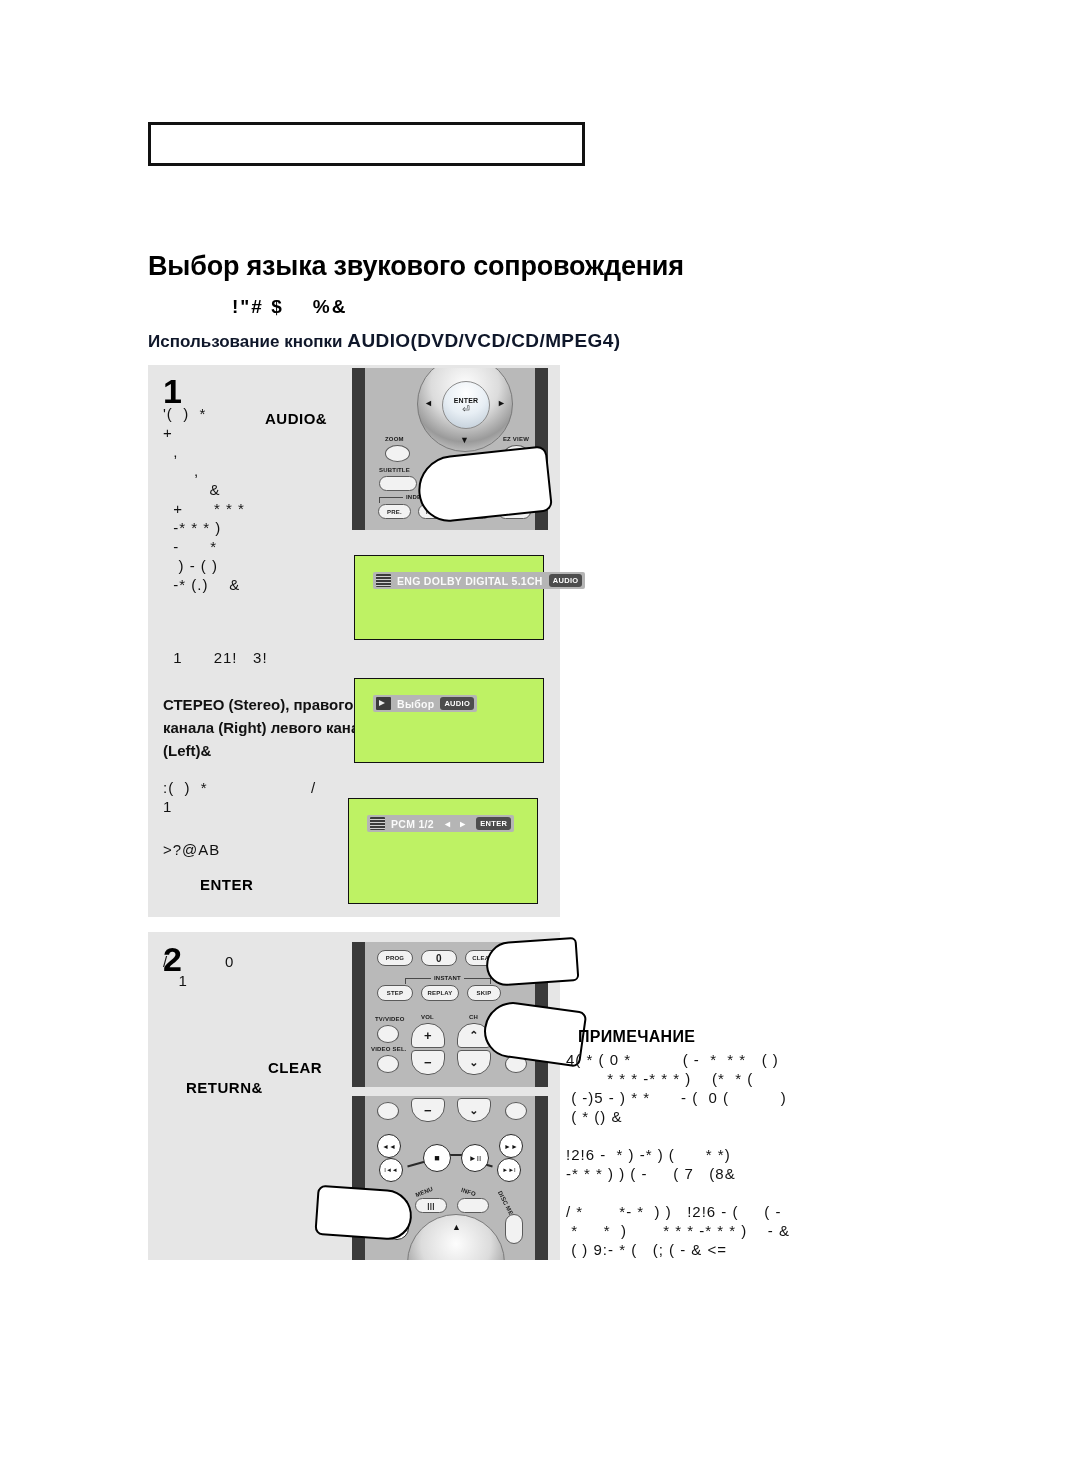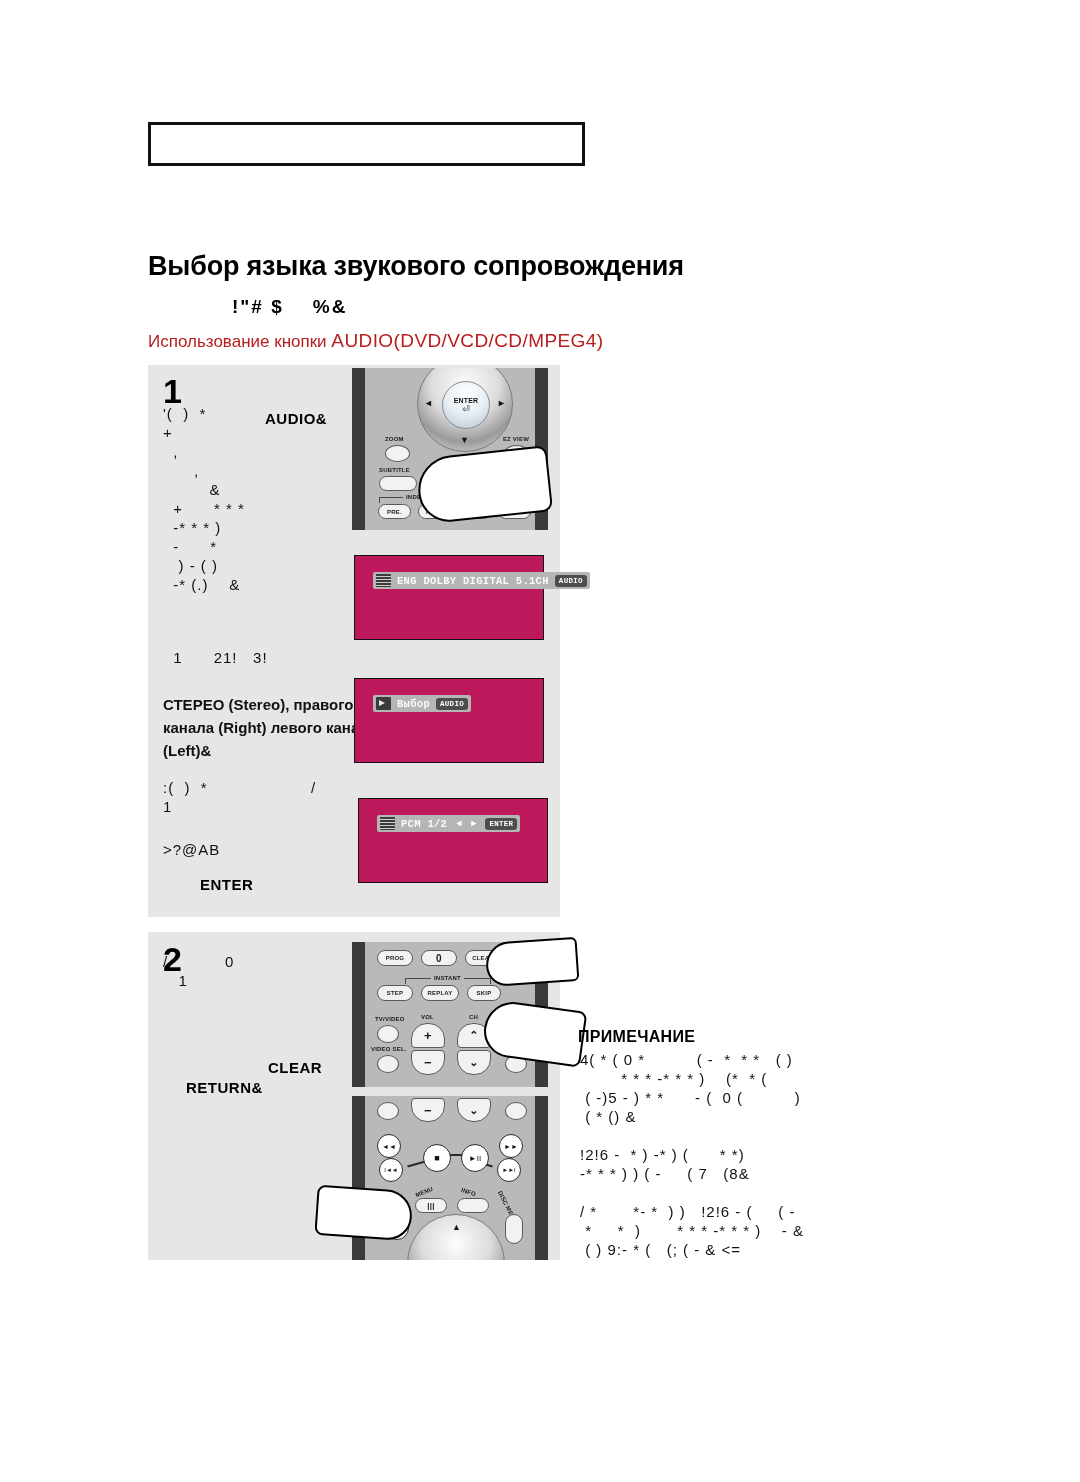--- a/index.html
+++ b/index.html
@@ -53,22 +53,22 @@
     color: #000;
     white-space: pre;
   }
 
   
   .section-heading {
     position: absolute;
     left: 148px;
     top: 330px;
     font-size: 17px;
-    font-weight: normal;
-    color: #b91c1c;
+    font-weight: bold;
+    color: #0f172a;
     white-space: nowrap;
   }
   .section-heading .big {
     font-size: 19px;
     letter-spacing: 0.4px;
   }
 
   
   .panel {
     position: absolute;
@@ -143,27 +143,26 @@
     top: 410px;
     font-size: 15px;
     font-weight: bold;
     letter-spacing: 0.5px;
   }
 
   
   .osd-box {
     position: absolute;
     border: 1.5px solid #111;
-    background: #be185d;
+    background: #bef264;
     box-sizing: border-box;
-    font-family: Liberation Mono, monospace;
   }
   #osd1 { left: 354px; top: 555px; width: 190px; height: 85px; }
   #osd2 { left: 354px; top: 678px; width: 190px; height: 85px; }
-  #osd3 { left: 358px; top: 798px; width: 190px; height: 85px; }
+  #osd3 { left: 348px; top: 798px; width: 190px; height: 106px; }
 
   .osd-bar {
     position: absolute;
     left: 18px;
     top: 16px;
     display: flex;
     align-items: center;
     height: 17px;
     background: #b5b5b5;
     border-radius: 2px;
@@ -334,21 +333,21 @@
   .note-title {
     position: absolute;
     left: 578px;
     top: 1028px;
     font-size: 16px;
     font-weight: bold;
     letter-spacing: 0.3px;
   }
   #note-body {
     position: absolute;
-    left: 580px;
+    left: 566px;
     top: 1050px;
     font-size: 15px;
     line-height: 19px;
     white-space: pre;
     letter-spacing: 1px;
     color: #111;
   }
 </style>
 </head>
 <body>

